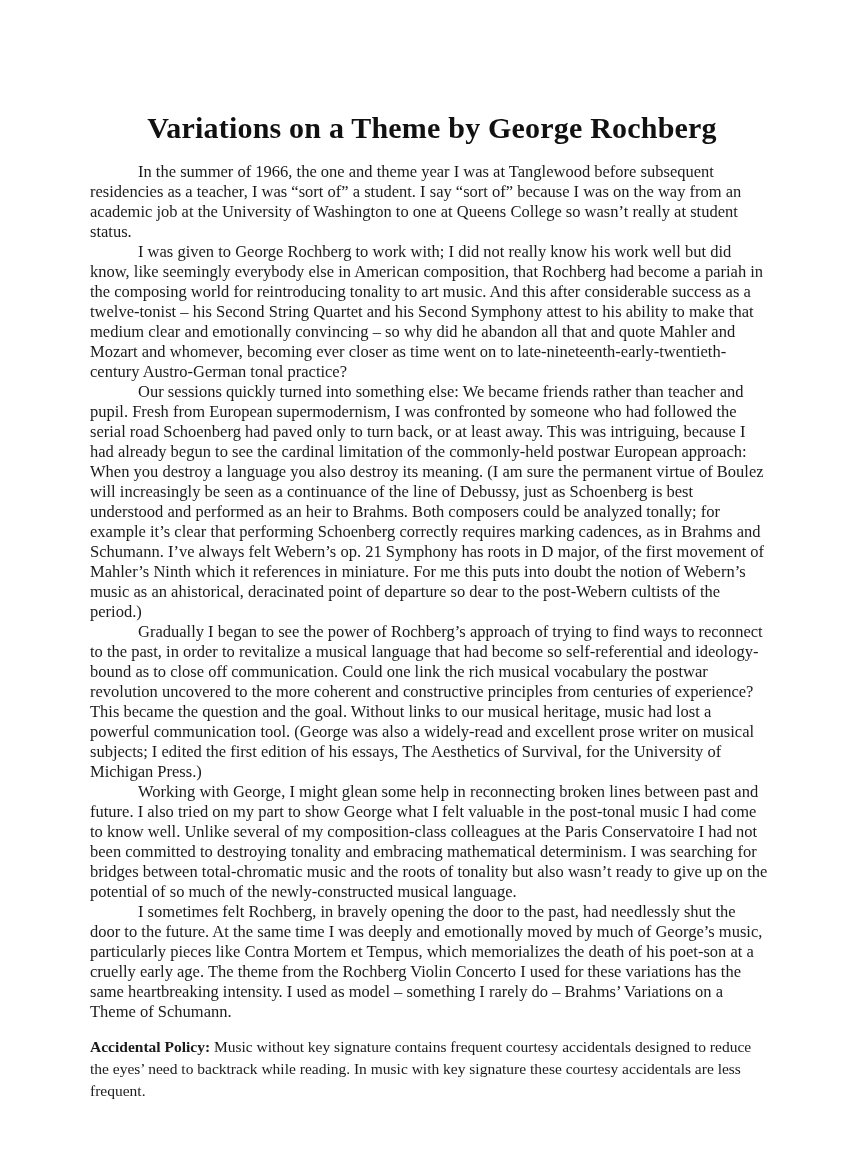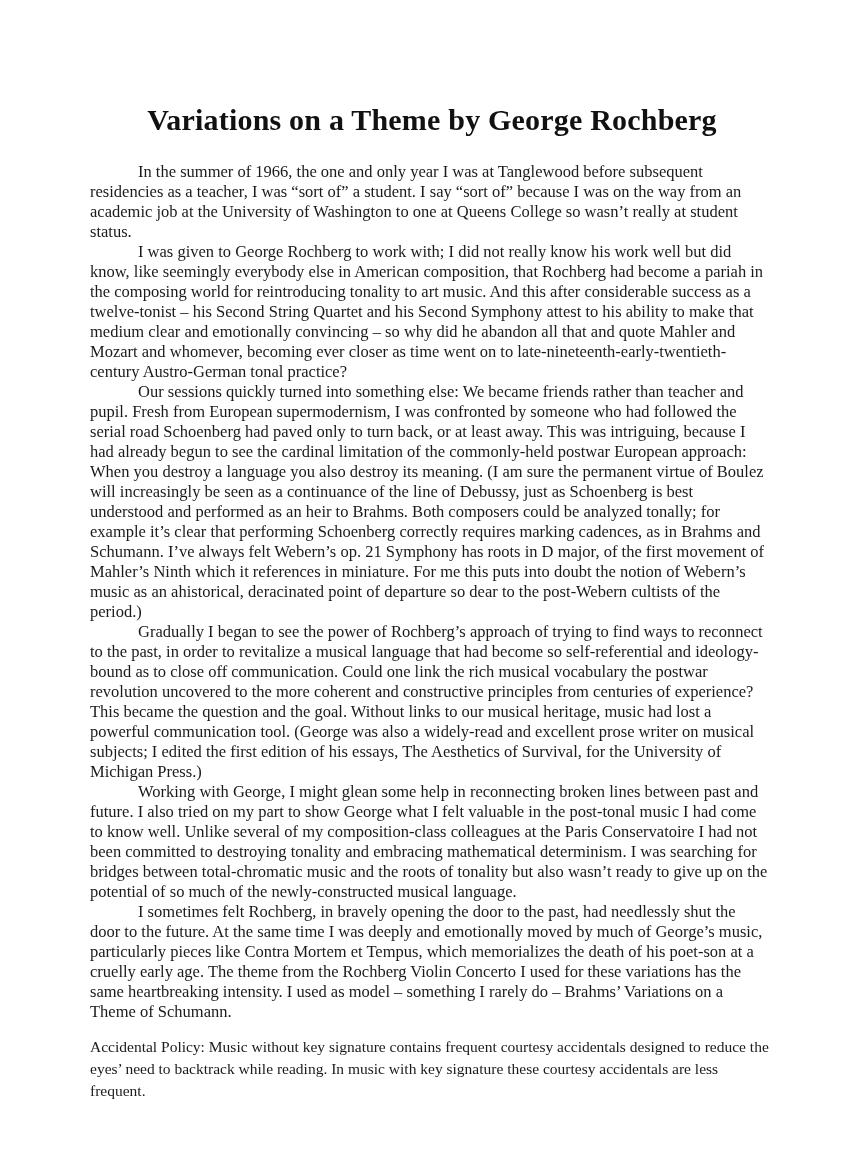--- a/index.html
+++ b/index.html
@@ -14,21 +14,21 @@
     background: #ffffff;
     color: #1a1a1a;
     font-family: "Liberation Serif", serif;
     overflow: hidden;
   }
   .title {
     position: absolute;
     top: 95px;
     left: 0;
     right: 0;
-    margin: 8px;
+    margin: 16px;
     text-align: center;
     font-size: 30px;
     font-weight: bold;
     color: #111111;
     letter-spacing: 0.2px;
   }
   .article-body {
     position: absolute;
     top: 162px;
     left: 90px;
@@ -51,32 +51,32 @@
   }
   .footer-note {
     position: absolute;
     top: 1036px;
     left: 90px;
     width: 680px;
     font-size: 15.5px;
     line-height: 22px;
   }
   .footer-label {
-    font-weight: normal;
+    font-weight: bold;
   }
 </style>
 </head>
 <body>
 
 <div class="page">
 
   <h1 class="title">Variations on a Theme by George Rochberg</h1>
 
   <div class="article-body">
-    <p class="para"><span>In the summer of 1966, the one and only year I was at Tanglewood before subsequent residencies as a teacher, I was “sort of” a student. I say “sort of” because I was on the way from an academic job at the University of Washington to one at Queens College so wasn’t really at student status.</span></p>
+    <p class="para"><span>In the summer of 1966, the one and theme year I was at Tanglewood before subsequent residencies as a teacher, I was “sort of” a student. I say “sort of” because I was on the way from an academic job at the University of Washington to one at Queens College so wasn’t really at student status.</span></p>
     <p class="para"><span>I was given to George Rochberg to work with; I did not really know his work well but did know, like seemingly everybody else in American composition, that Rochberg had become a pariah in the composing world for reintroducing tonality to art music. And this after considerable success as a twelve-tonist – his Second String Quartet and his Second Symphony attest to his ability to make that medium clear and emotionally convincing – so why did he abandon all that and quote Mahler and Mozart and whomever, becoming ever closer as time went on to late-nineteenth-early-twentieth-century Austro-German tonal practice?</span></p>
     <p class="para"><span>Our sessions quickly turned into something else: We became friends rather than teacher and pupil. Fresh from European supermodernism, I was confronted by someone who had followed the serial road Schoenberg had paved only to turn back, or at least away. This was intriguing, because I had already begun to see the cardinal limitation of the commonly-held postwar European approach: When you destroy a language you also destroy its meaning. (I am sure the permanent virtue of Boulez will increasingly be seen as a continuance of the line of Debussy, just as Schoenberg is best understood and performed as an heir to Brahms. Both composers could be analyzed tonally; for example it’s clear that performing Schoenberg correctly requires marking cadences, as in Brahms and Schumann. I’ve always felt Webern’s op. 21 Symphony has roots in D major, of the first movement of Mahler’s Ninth which it references in miniature. For me this puts into doubt the notion of Webern’s music as an ahistorical, deracinated point of departure so dear to the post-Webern cultists of the period.)</span></p>
     <p class="para"><span>Gradually I began to see the power of Rochberg’s approach of trying to find ways to reconnect to the past, in order to revitalize a musical language that had become so self-referential and ideology-bound as to close off communication. Could one link the rich musical vocabulary the postwar revolution uncovered to the more coherent and constructive principles from centuries of experience? This became the question and the goal. Without links to our musical heritage, music had lost a powerful communication tool. (George was also a widely-read and excellent prose writer on musical subjects; I edited the first edition of his essays, </span><span class="it">The Aesthetics of Survival,</span><span> for the University of Michigan Press.)</span></p>
     <p class="para"><span>Working with George, I might glean some help in reconnecting broken lines between past and future. I also tried on my part to show George what I felt valuable in the post-tonal music I had come to know well. Unlike several of my composition-class colleagues at the Paris Conservatoire I had not been committed to destroying tonality and embracing mathematical determinism. I was searching for bridges between total-chromatic music and the roots of tonality but also wasn’t ready to give up on the potential of so much of the newly-constructed musical language.</span></p>
     <p class="para"><span>I sometimes felt Rochberg, in bravely opening the door to the past, had needlessly shut the door to the future. At the same time I was deeply and emotionally moved by much of George’s music, particularly pieces like </span><span class="it">Contra Mortem et Tempus</span><span>, which memorializes the death of his poet-son at a cruelly early age. The theme from the Rochberg Violin Concerto I used for these variations has the same heartbreaking intensity. I used as model – something I rarely do – Brahms’ </span><span class="it">Variations on a Theme of Schumann</span><span>.</span></p>
   </div>
 
   <div class="footer-note">
     <span class="footer-label">Accidental Policy:</span><span> Music without key signature contains frequent courtesy accidentals designed to reduce the eyes’ need to backtrack while reading. In music with key signature these courtesy accidentals are less frequent.</span>
   </div>

